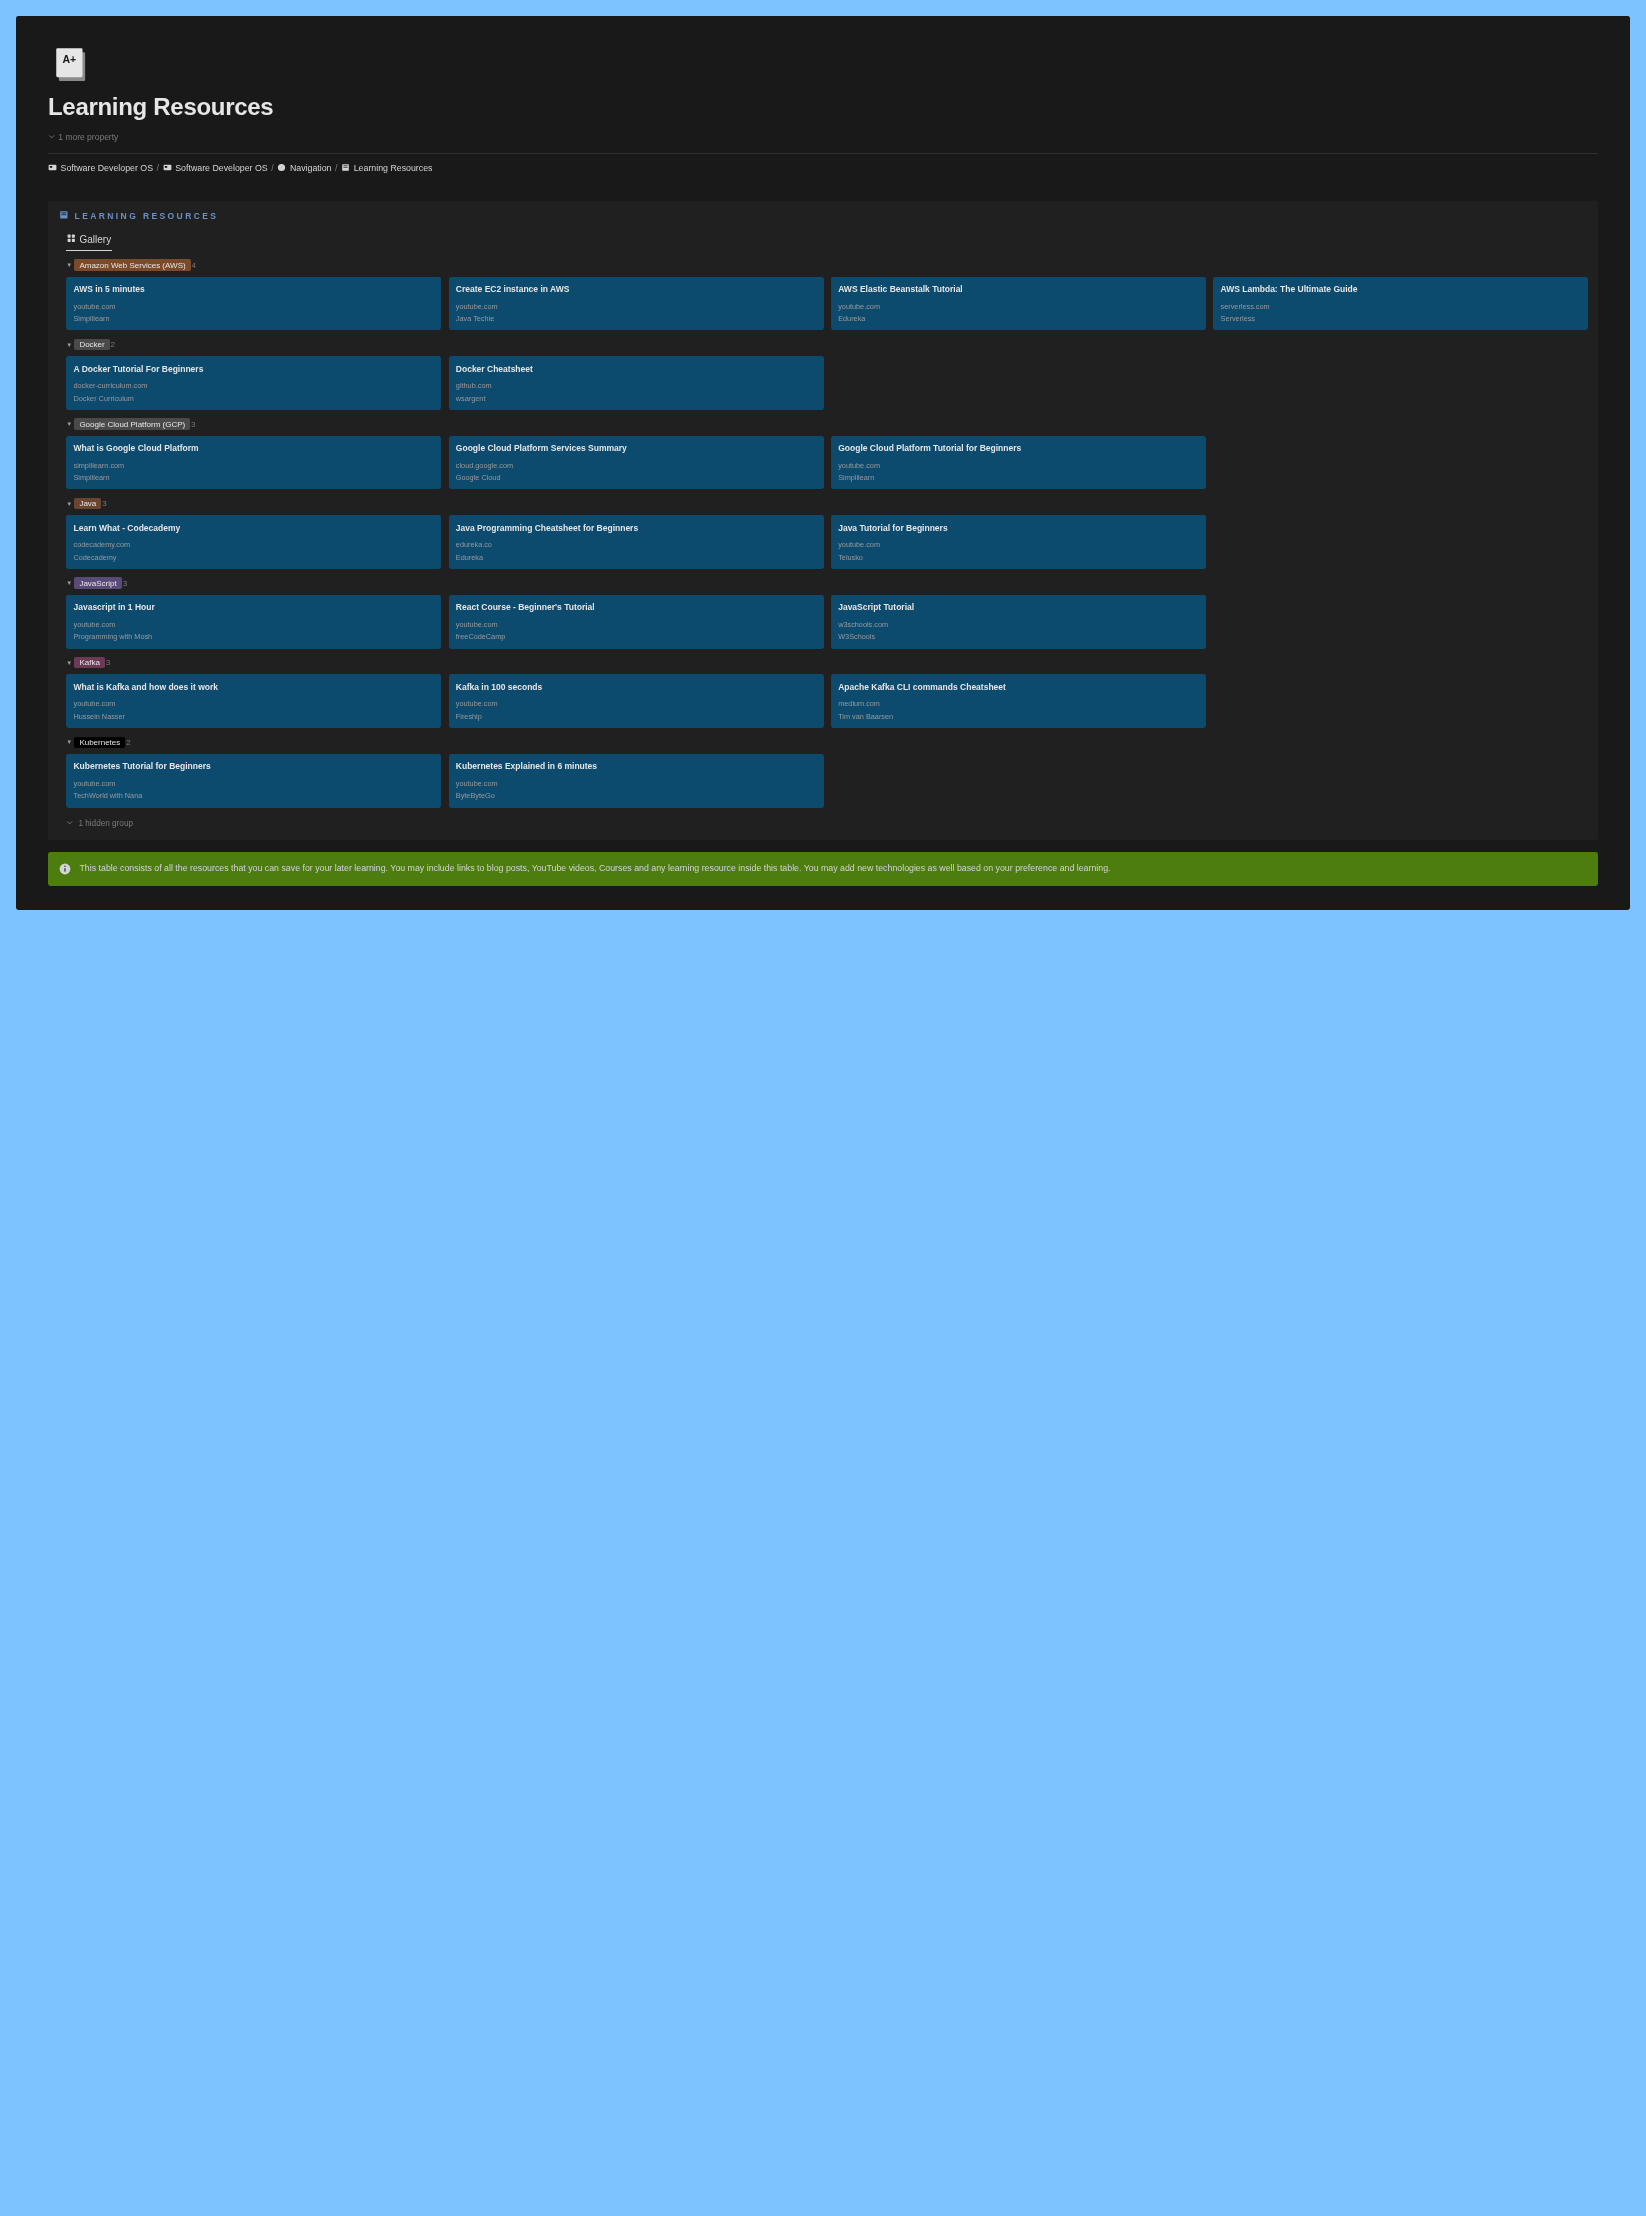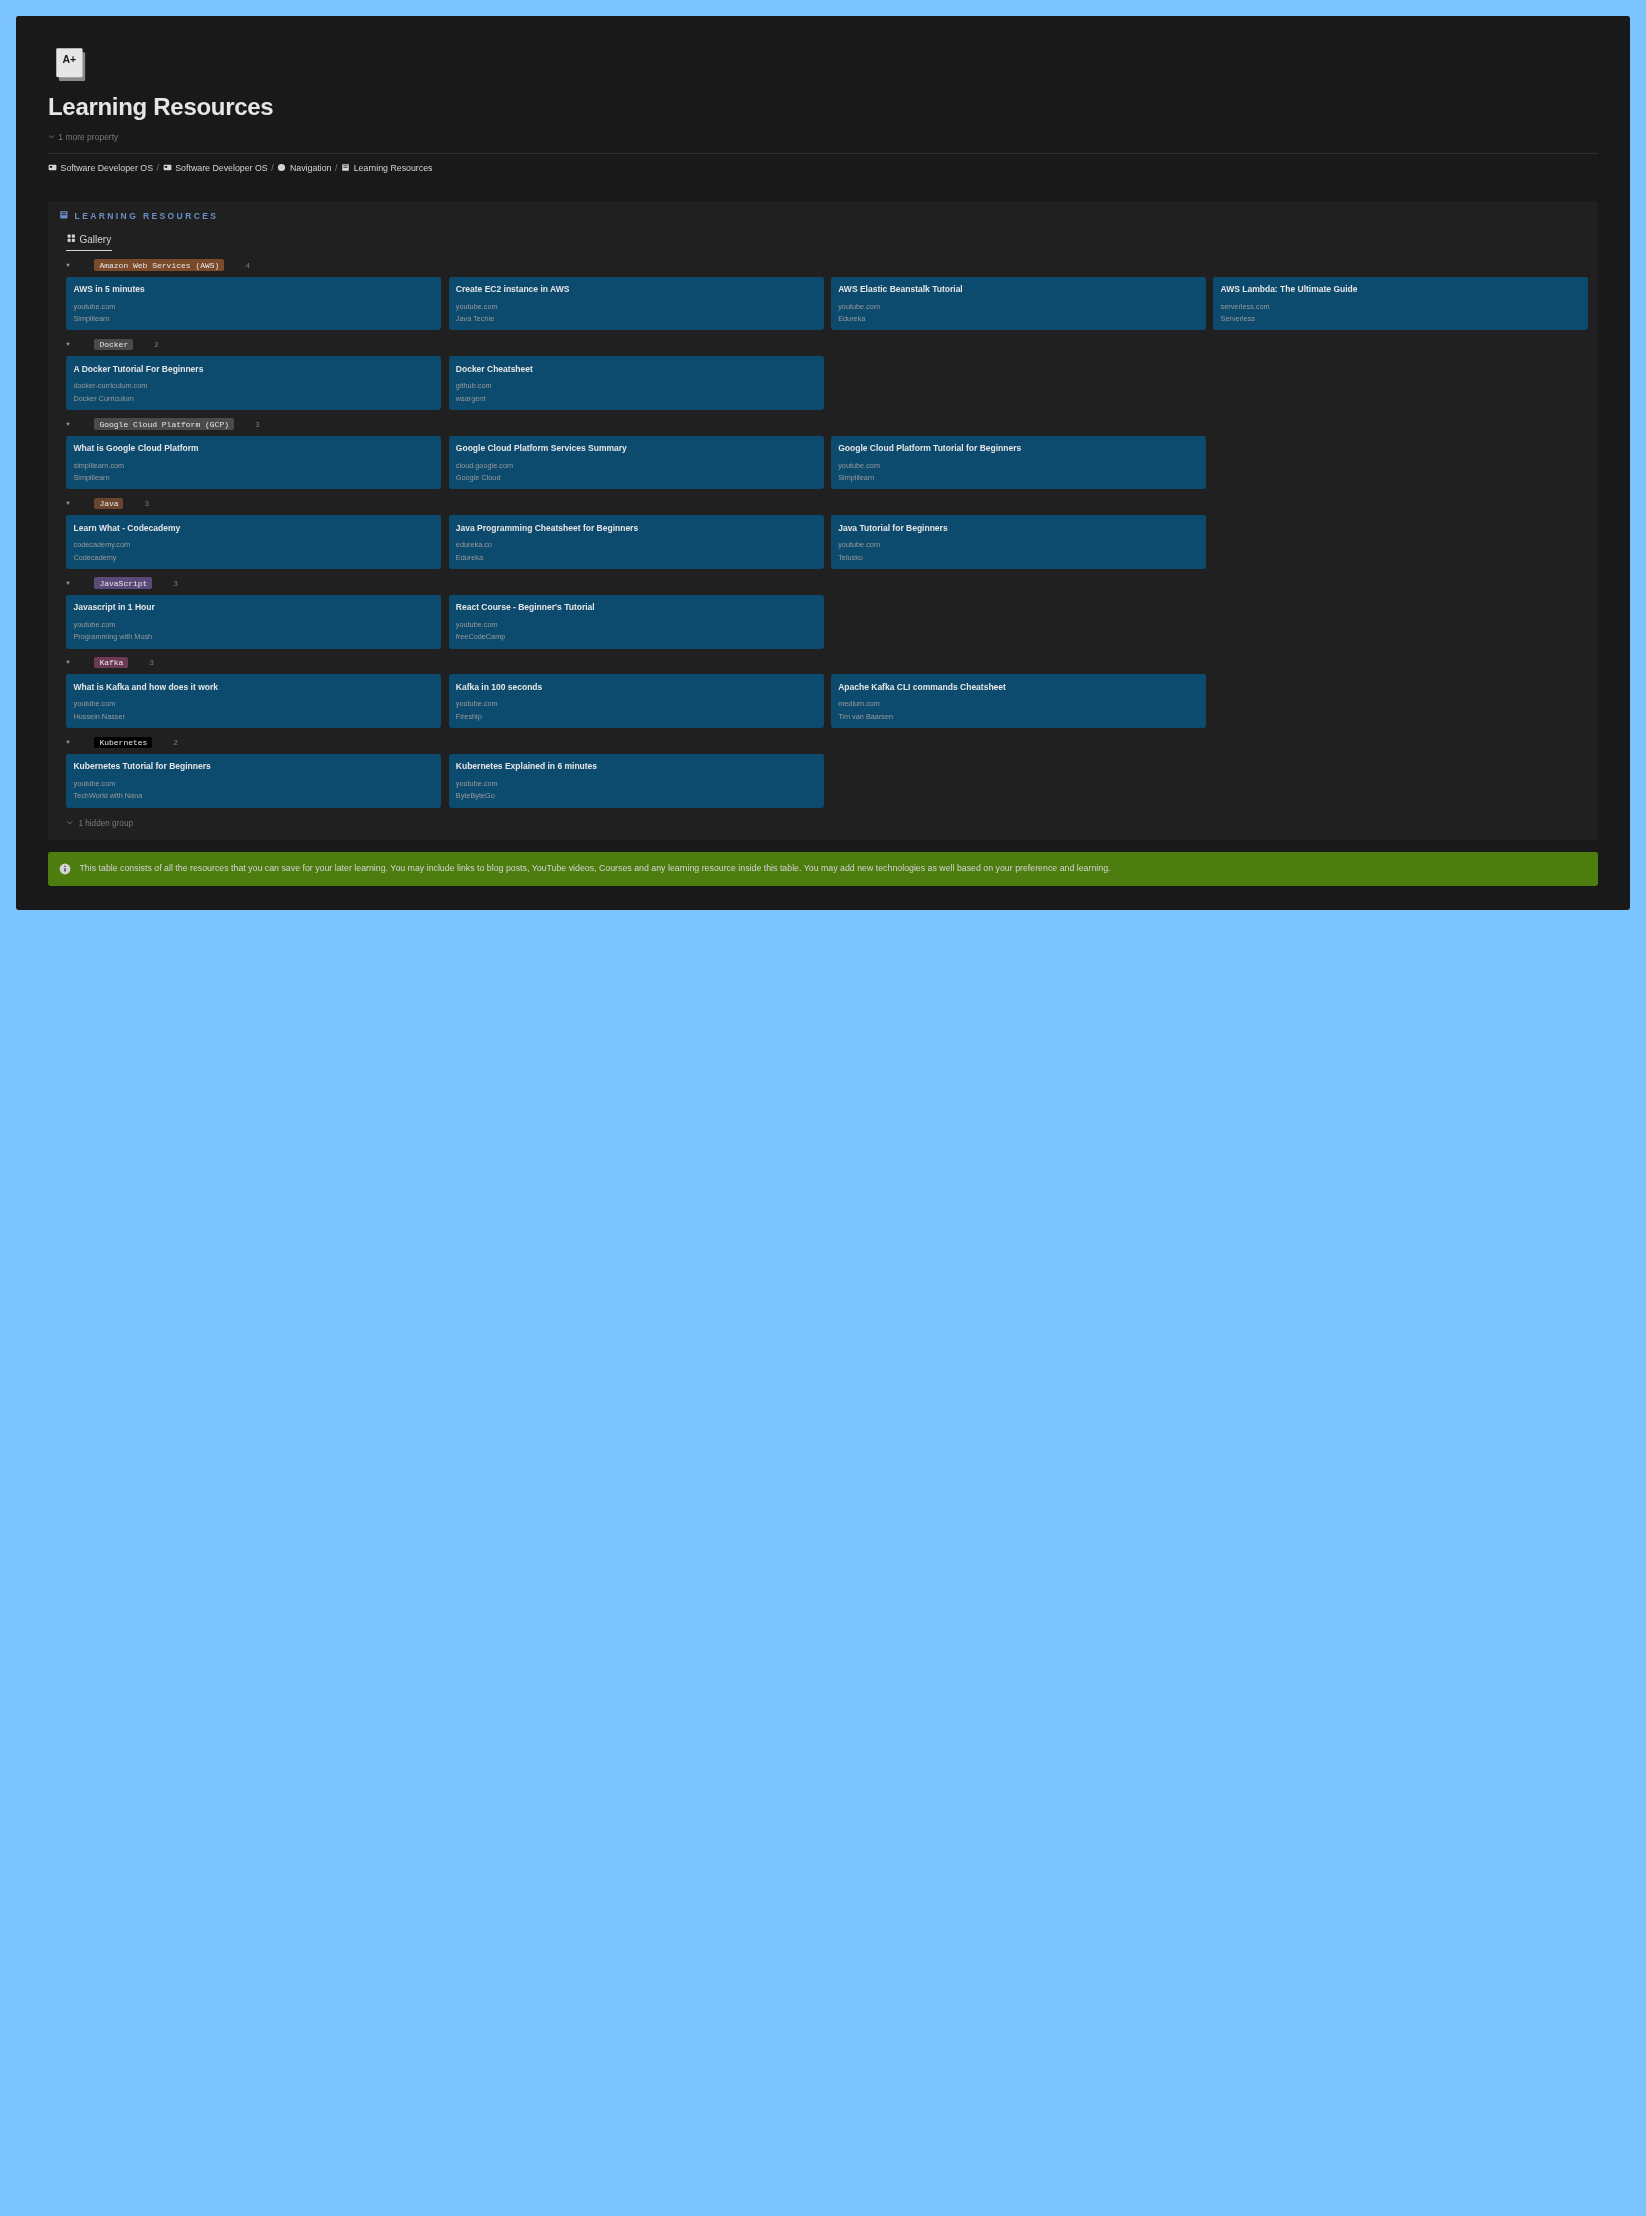--- a/index.html
+++ b/index.html
@@ -92,24 +92,23 @@
     cursor: pointer;
   }
   .group {
     margin-top: 8.5px;
     padding-left: 8.5px;
     padding-right: 0;
   }
   .group-header {
     display: flex;
     align-items: center;
-    gap: 21px;
+    gap: 1px;
     margin-bottom: 6px;
     cursor: pointer;
-    font-family: Liberation Mono, monospace;
   }
   .group-toggle {
     color: #9a9a9a;
     font-size: 6px;
     width: 7.3px;
   }
   .group-tag {
     padding: 1.2px 4.9px;
     border-radius: 1.8px;
     font-size: 8px;
@@ -385,20 +384,25 @@
             <div class="card">
               <div class="card-title">Javascript in 1 Hour</div>
               <div class="card-url">youtube.com</div>
               <div class="card-source">Programming with Mosh</div>
             </div>
             <div class="card">
               <div class="card-title">React Course - Beginner's Tutorial</div>
               <div class="card-url">youtube.com</div>
               <div class="card-source">freeCodeCamp</div>
             </div>
+            <div class="card">
+              <div class="card-title">JavaScript Tutorial</div>
+              <div class="card-url">w3schools.com</div>
+              <div class="card-source">W3Schools</div>
+            </div>
           </div>
         </div>
         <div class="group">
           <div class="group-header">
             <span class="group-toggle">▼</span>
             <span class="group-tag tag-pink">Kafka</span>
             <span class="group-count">3</span>
           </div>
           <div class="card-grid">
             <div class="card">

